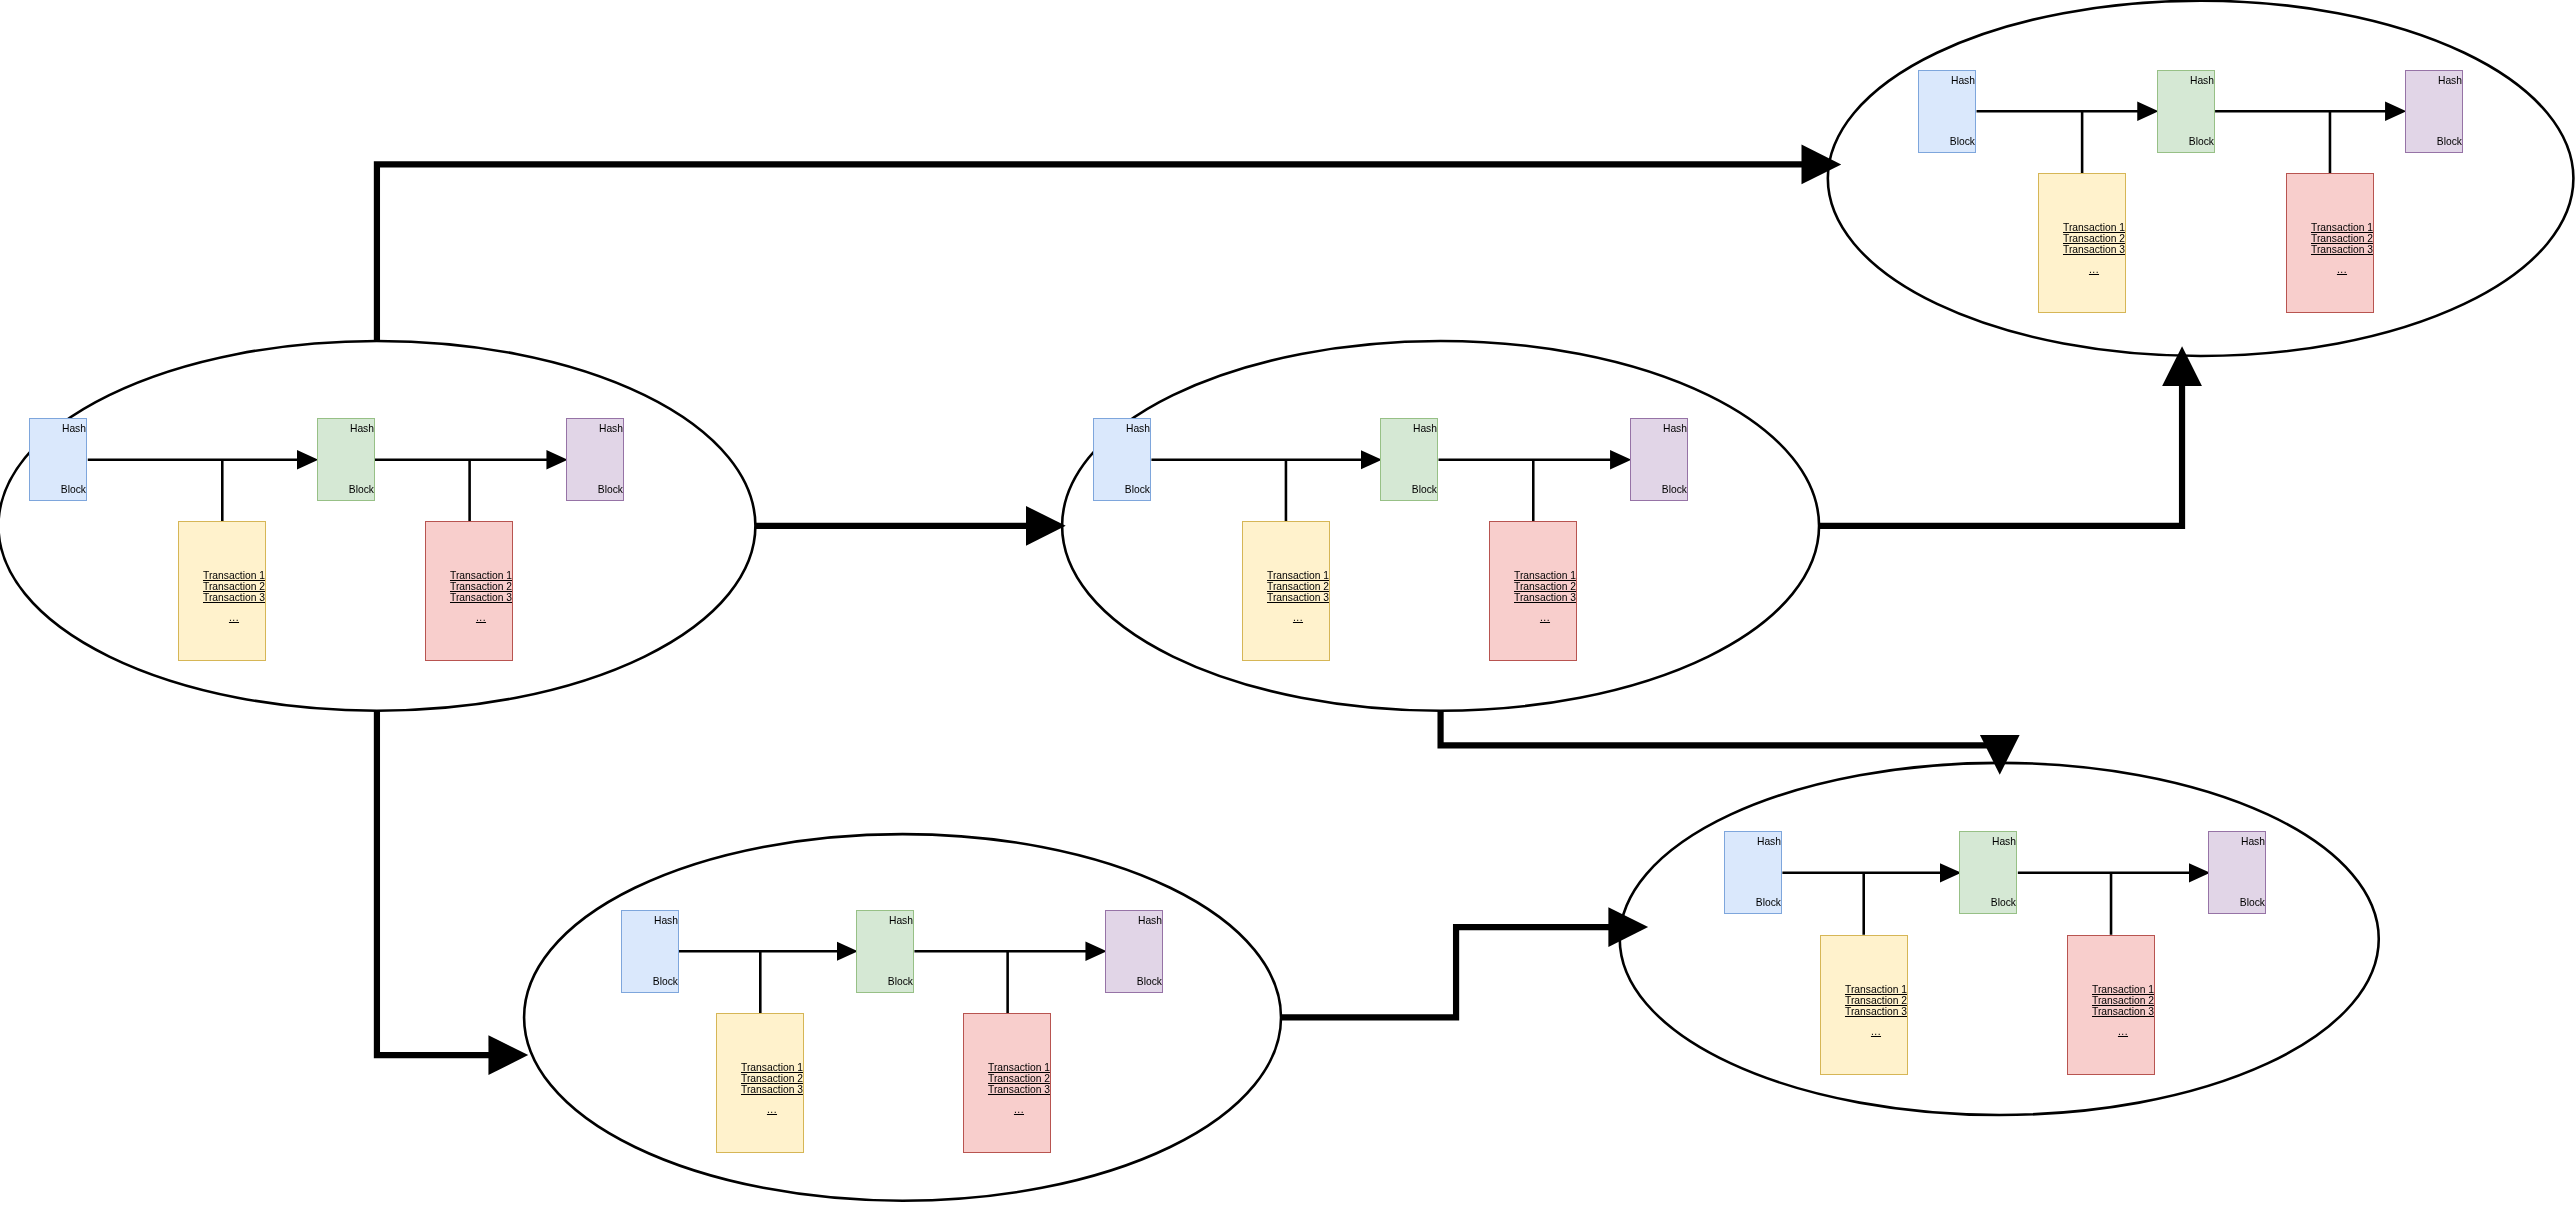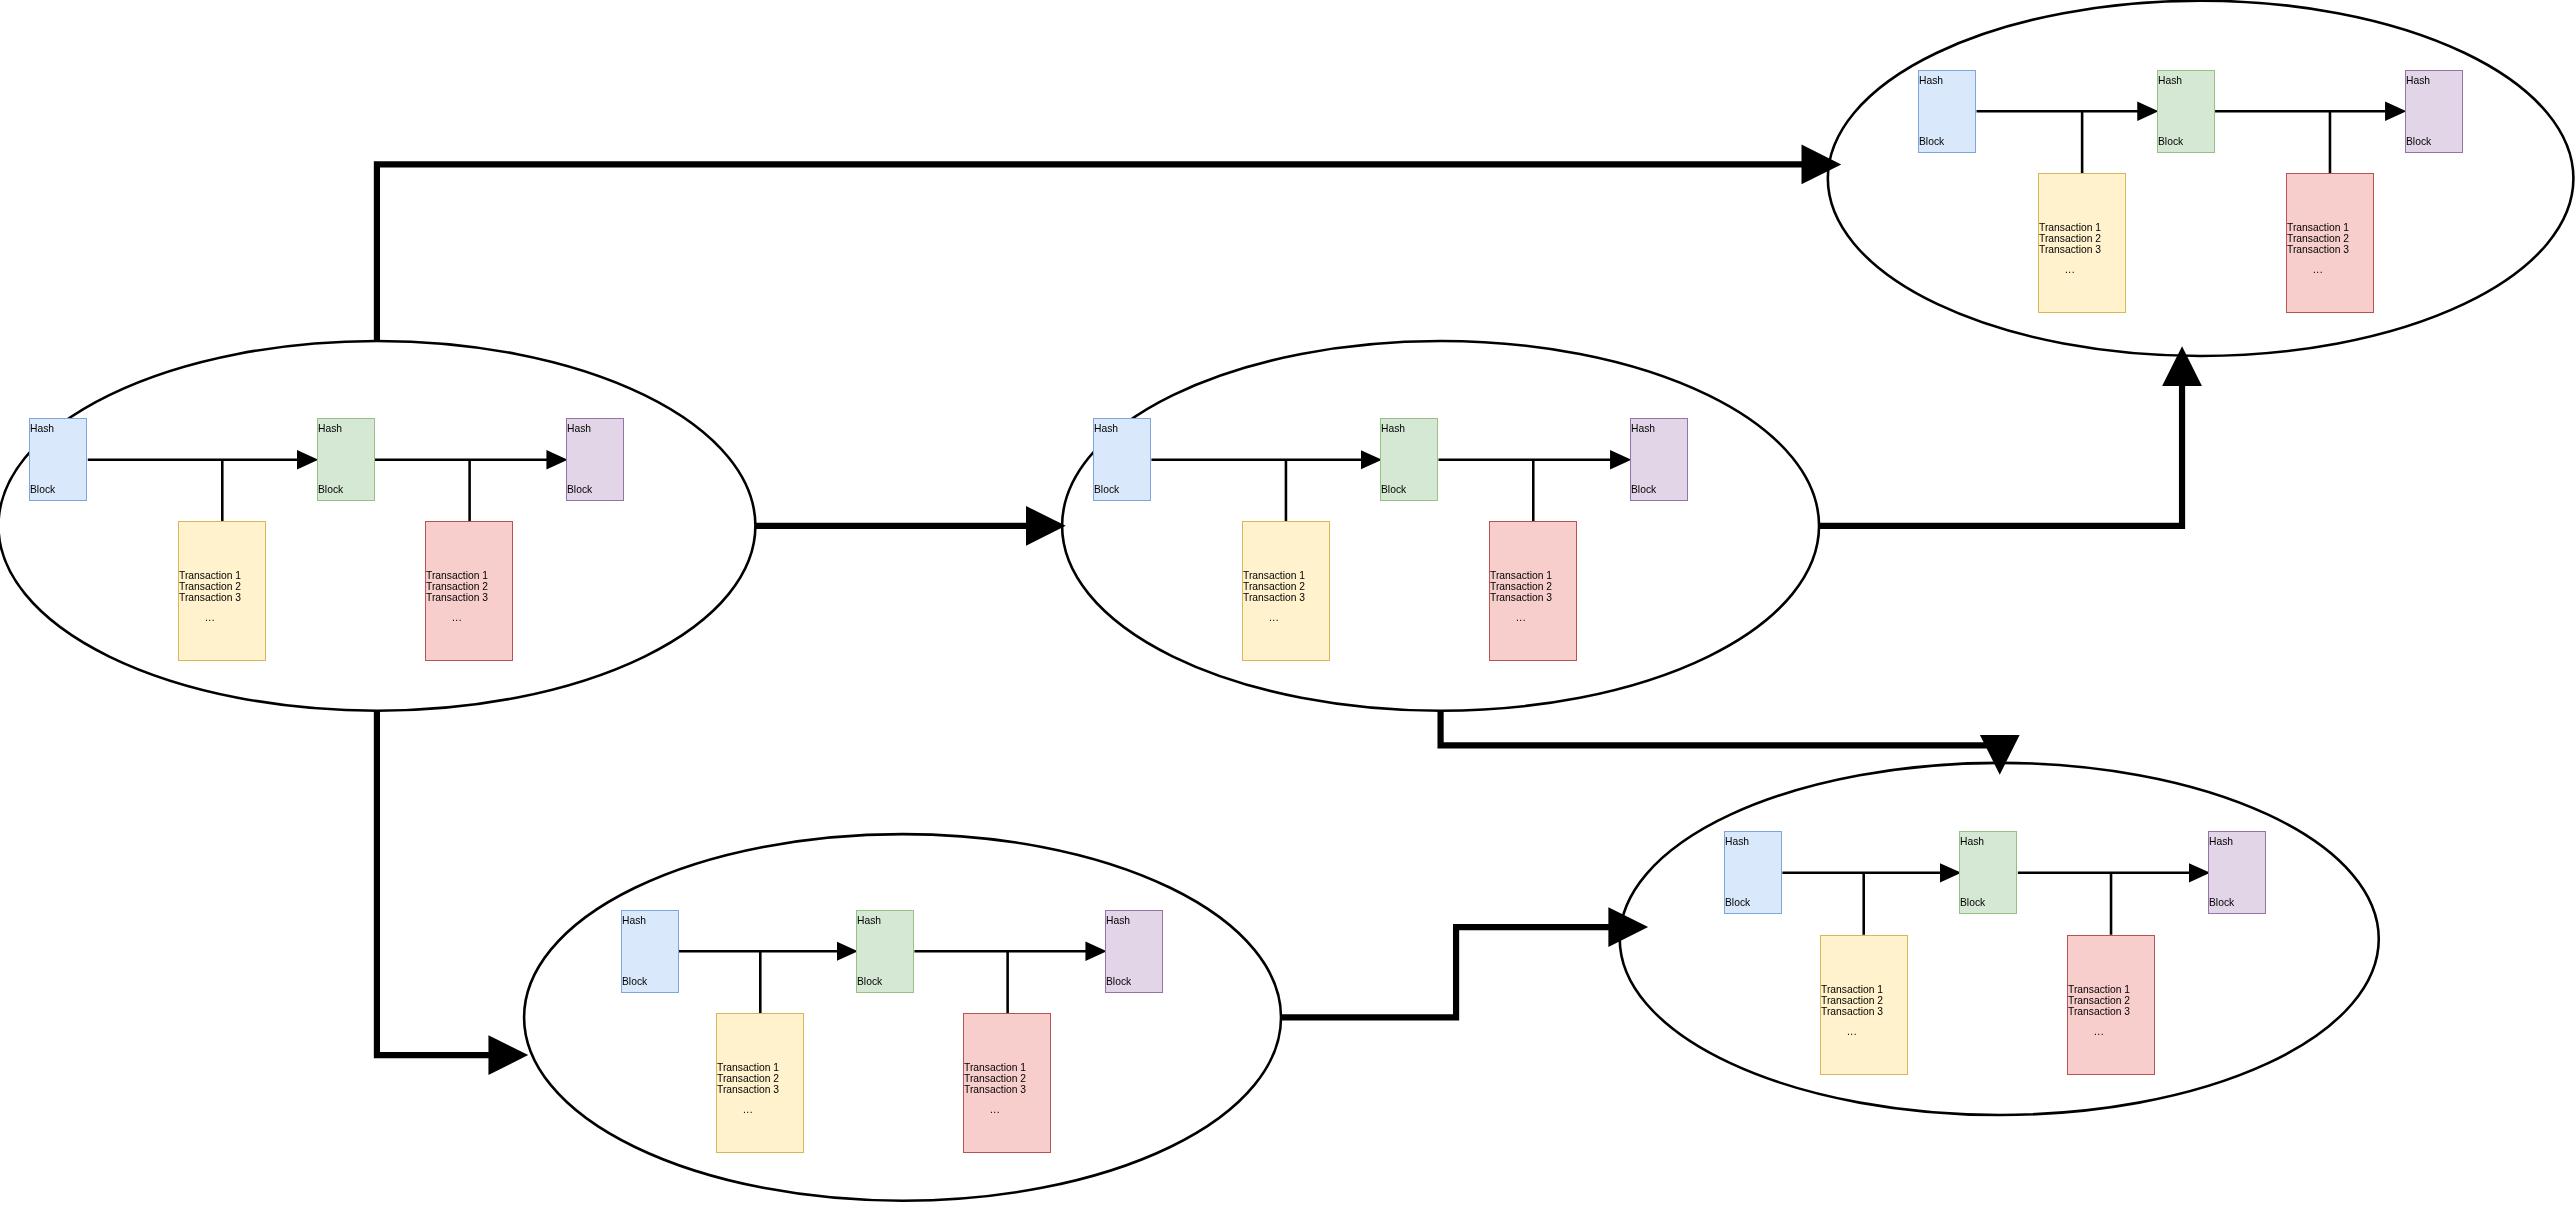--- a/index.html
+++ b/index.html
@@ -8,24 +8,24 @@
     width:2576px;height:1220px;
     background:#ffffff;
     overflow:hidden;
     font-family:"Liberation Sans", sans-serif;
   }
   svg#canvas{position:absolute;left:0;top:0;width:2576px;height:1220px;display:block;}
   .ellipse-shape{fill:#ffffff;stroke:#000000;stroke-width:5;}
   .edge{fill:none;stroke:#000000;stroke-width:12;}
   .inner-edge{fill:none;stroke:#000000;stroke-width:5;}
   .node-box{position:absolute;box-sizing:border-box;border-width:1.5px;border-style:solid;
-            display:flex;flex-direction:column;align-items:flex-start;justify-content:center;gap:48px;}
+            display:flex;flex-direction:column;align-items:flex-end;justify-content:center;gap:48px;}
   .hash-box{text-align:center;line-height:1.22;}
   .hash-box .ln{display:block;white-space:nowrap;}
-  .tx-box{padding-top:11px;}
+  .tx-box{padding-top:11px;text-decoration:underline;}
   .tx-box .tx-lines{text-align:left;}
   .tx-box .tx-line{display:block;white-space:nowrap;}
   .tx-box .tx-dots{display:block;text-align:center;margin-top:0.85em;letter-spacing:0.5px;}
 </style>
 </head>
 <body>
 
 <div id="stage">
   <svg id="canvas" viewBox="0 0 4989 2362" xmlns="http://www.w3.org/2000/svg">
     <defs>

